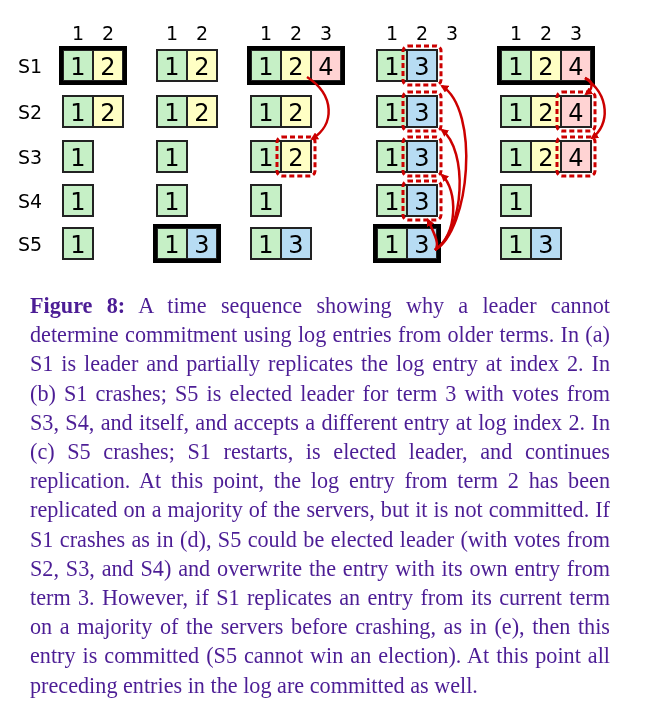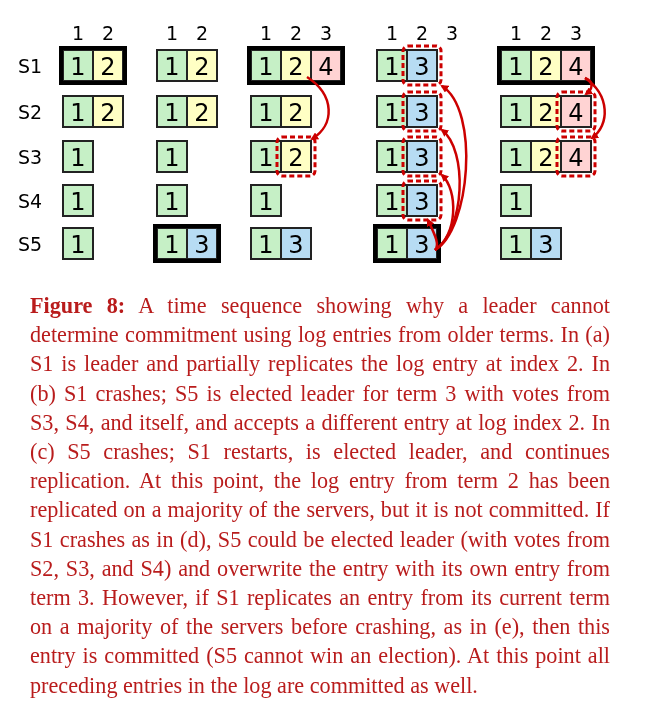--- a/index.html
+++ b/index.html
@@ -2,21 +2,21 @@
 <html><head>
 <meta charset="utf-8">
 <style>
   html, body { margin:0; padding:0; background:#ffffff; }
   body { width:646px; height:728px; position:relative; overflow:hidden; }
   .fig { position:absolute; left:0; top:0; width:646px; height:290px; }
   .svgwrap { position:absolute; left:0; top:0; }
   .caption {
     position:absolute; left:30px; top:291px; width:580px;
     font-family: "Liberation Serif", serif; font-size:22.2px; line-height:29.2px;
-    color:#b91c1c; text-align:justify; text-align-last:left;
+    color:#4c1d95; text-align:justify; text-align-last:left;
   }
   .caption b { font-weight:bold; }
 </style>
 </head>
 <body>
 
 <div class="fig">
   <svg class="svgwrap" id="diagram" width="646" height="290" viewBox="0 0 646 290">
     <defs>
       <marker id="arrowhead" markerWidth="8" markerHeight="8" refX="6" refY="4" orient="auto" markerUnits="userSpaceOnUse">

